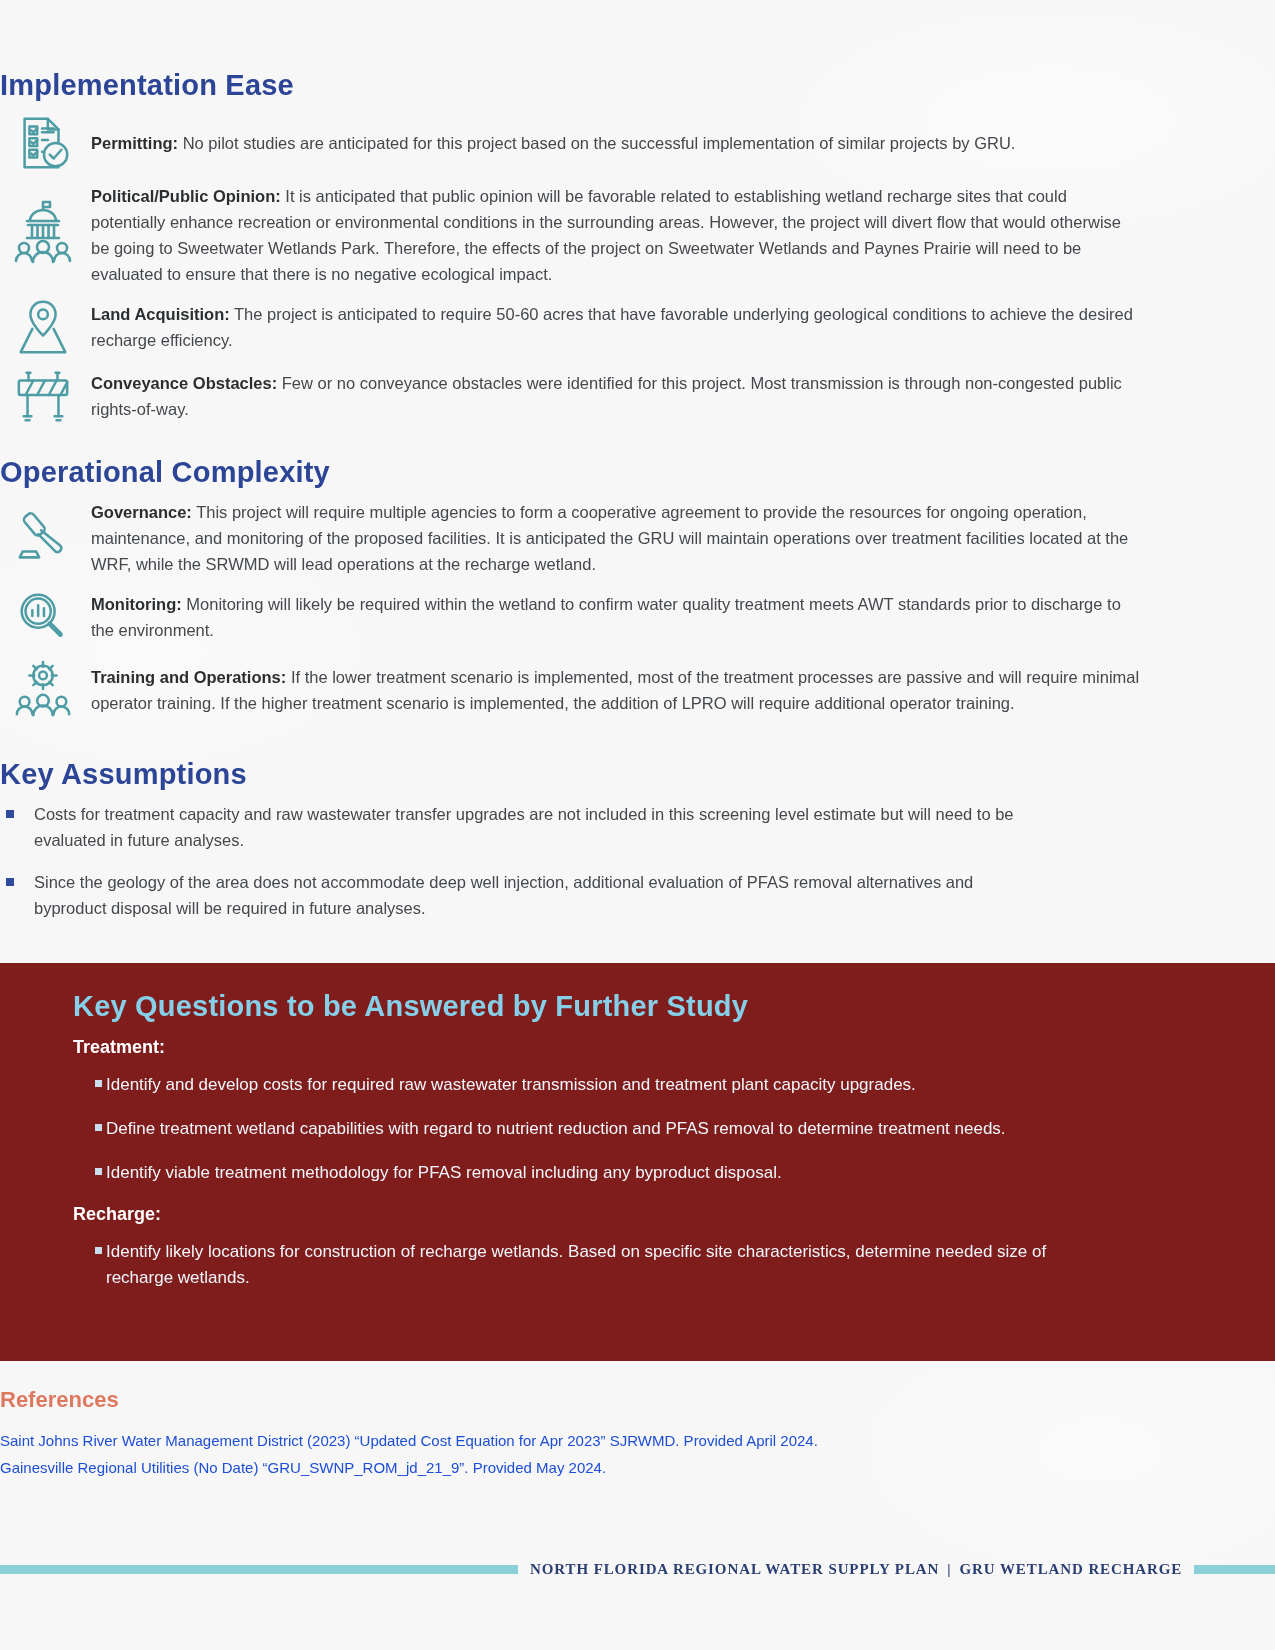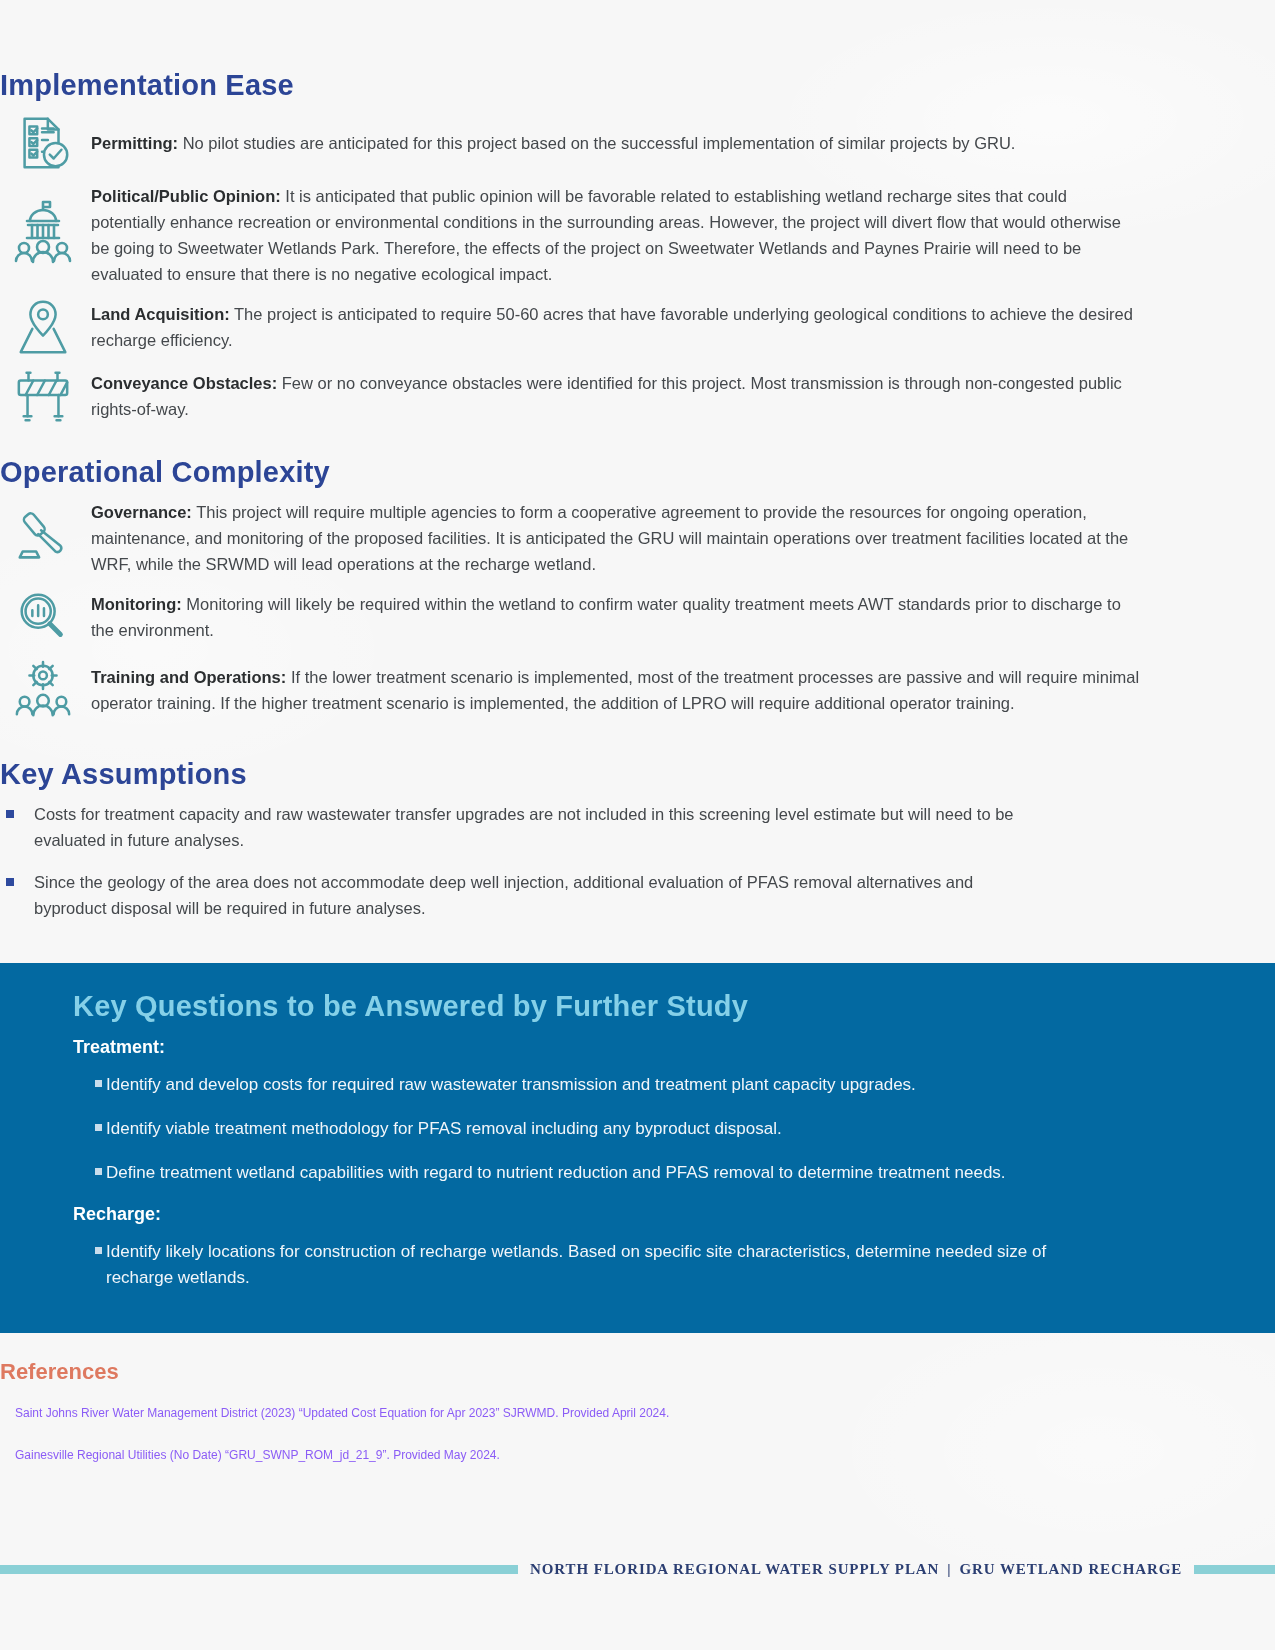--- a/index.html
+++ b/index.html
@@ -30,33 +30,33 @@
   .icon-cell svg{stroke:#4e9ca4;fill:none;stroke-width:2.6;stroke-linecap:round;stroke-linejoin:round;}
   .feature-text{flex:1;font-size:16.5px;line-height:26px;margin:0;color:#44484c;}
   .feature-text b{color:#2b2e30;}
   .h2-gap{margin-top:30px;}
   .ka-list{margin:4px 0 0 0;padding:0;list-style:none;}
   .ka-list li{display:flex;gap:20px;margin-bottom:16px;}
   .ka-sq{flex:none;width:8px;height:8px;background:#2e4a9e;margin-top:9px;margin-left:6px;}
   .ka-text{font-size:16.5px;line-height:26px;color:#44484c;max-width:1010px;}
   .panel{
     margin-top:42px;
-    background:#0369a1;
+    background:#7f1d1d;
     color:#f2f6fa;
-    padding:26px 133px 24px 73px;
+    padding:26px 133px 52px 73px;
   }
   .panel h1{color:#85d0e8;margin-bottom:14px;}
   .group-label{font-size:18px;font-weight:bold;color:#ffffff;margin:10px 0 14px 0;}
   .panel-list{margin:0 0 6px 0;padding:0;list-style:none;}
   .panel-list li{display:flex;gap:4px;margin:0 0 18px 22px;}
   .panel-sq{flex:none;width:7px;height:7px;background:#c9ddec;margin-top:8px;}
   .panel-text{font-size:17px;line-height:26px;color:#f2f6fa;max-width:950px;}
   .refs{margin-top:26px;}
   .refs h2{font-size:22px;font-weight:bold;color:#de7960;margin:0 0 14px 0;}
-  .ref-line{font-size:12px;line-height:27px;color:#8b5cf6;margin:15px;}
+  .ref-line{font-size:15px;line-height:27px;color:#1d4ed8;margin:0;}
   .footer{
     position:absolute;left:0;right:0;top:1561px;
     display:flex;align-items:center;
   }
   .bar{height:9px;background:#8ad0d6;}
   .bar-left{width:518px;flex:none;}
   .bar-right{flex:1;}
   .footer-text{
     white-space:nowrap;
     padding:0 12px;
@@ -201,25 +201,25 @@
     <h1>Key Questions to be Answered by Further Study</h1>
 
     <div class="group-label">Treatment:</div>
     <ul class="panel-list">
       <li>
         <span class="panel-sq"></span>
         <span class="panel-text">Identify and develop costs for required raw wastewater transmission and treatment plant capacity upgrades.</span>
       </li>
       <li>
         <span class="panel-sq"></span>
+        <span class="panel-text">Define treatment wetland capabilities with regard to nutrient reduction and PFAS removal to determine treatment needs.</span>
+      </li>
+      <li>
+        <span class="panel-sq"></span>
         <span class="panel-text">Identify viable treatment methodology for PFAS removal including any byproduct disposal.</span>
-      </li>
-      <li>
-        <span class="panel-sq"></span>
-        <span class="panel-text">Define treatment wetland capabilities with regard to nutrient reduction and PFAS removal to determine treatment needs.</span>
       </li>
     </ul>
 
     <div class="group-label">Recharge:</div>
     <ul class="panel-list">
       <li>
         <span class="panel-sq"></span>
         <span class="panel-text">Identify likely locations for construction of recharge wetlands. Based on specific site characteristics, determine needed size of recharge wetlands.</span>
       </li>
     </ul>

